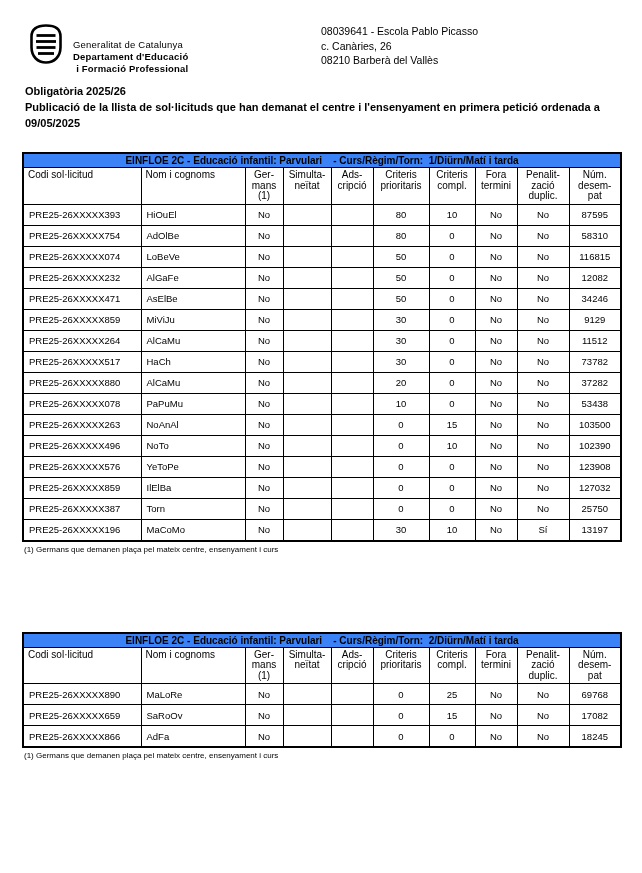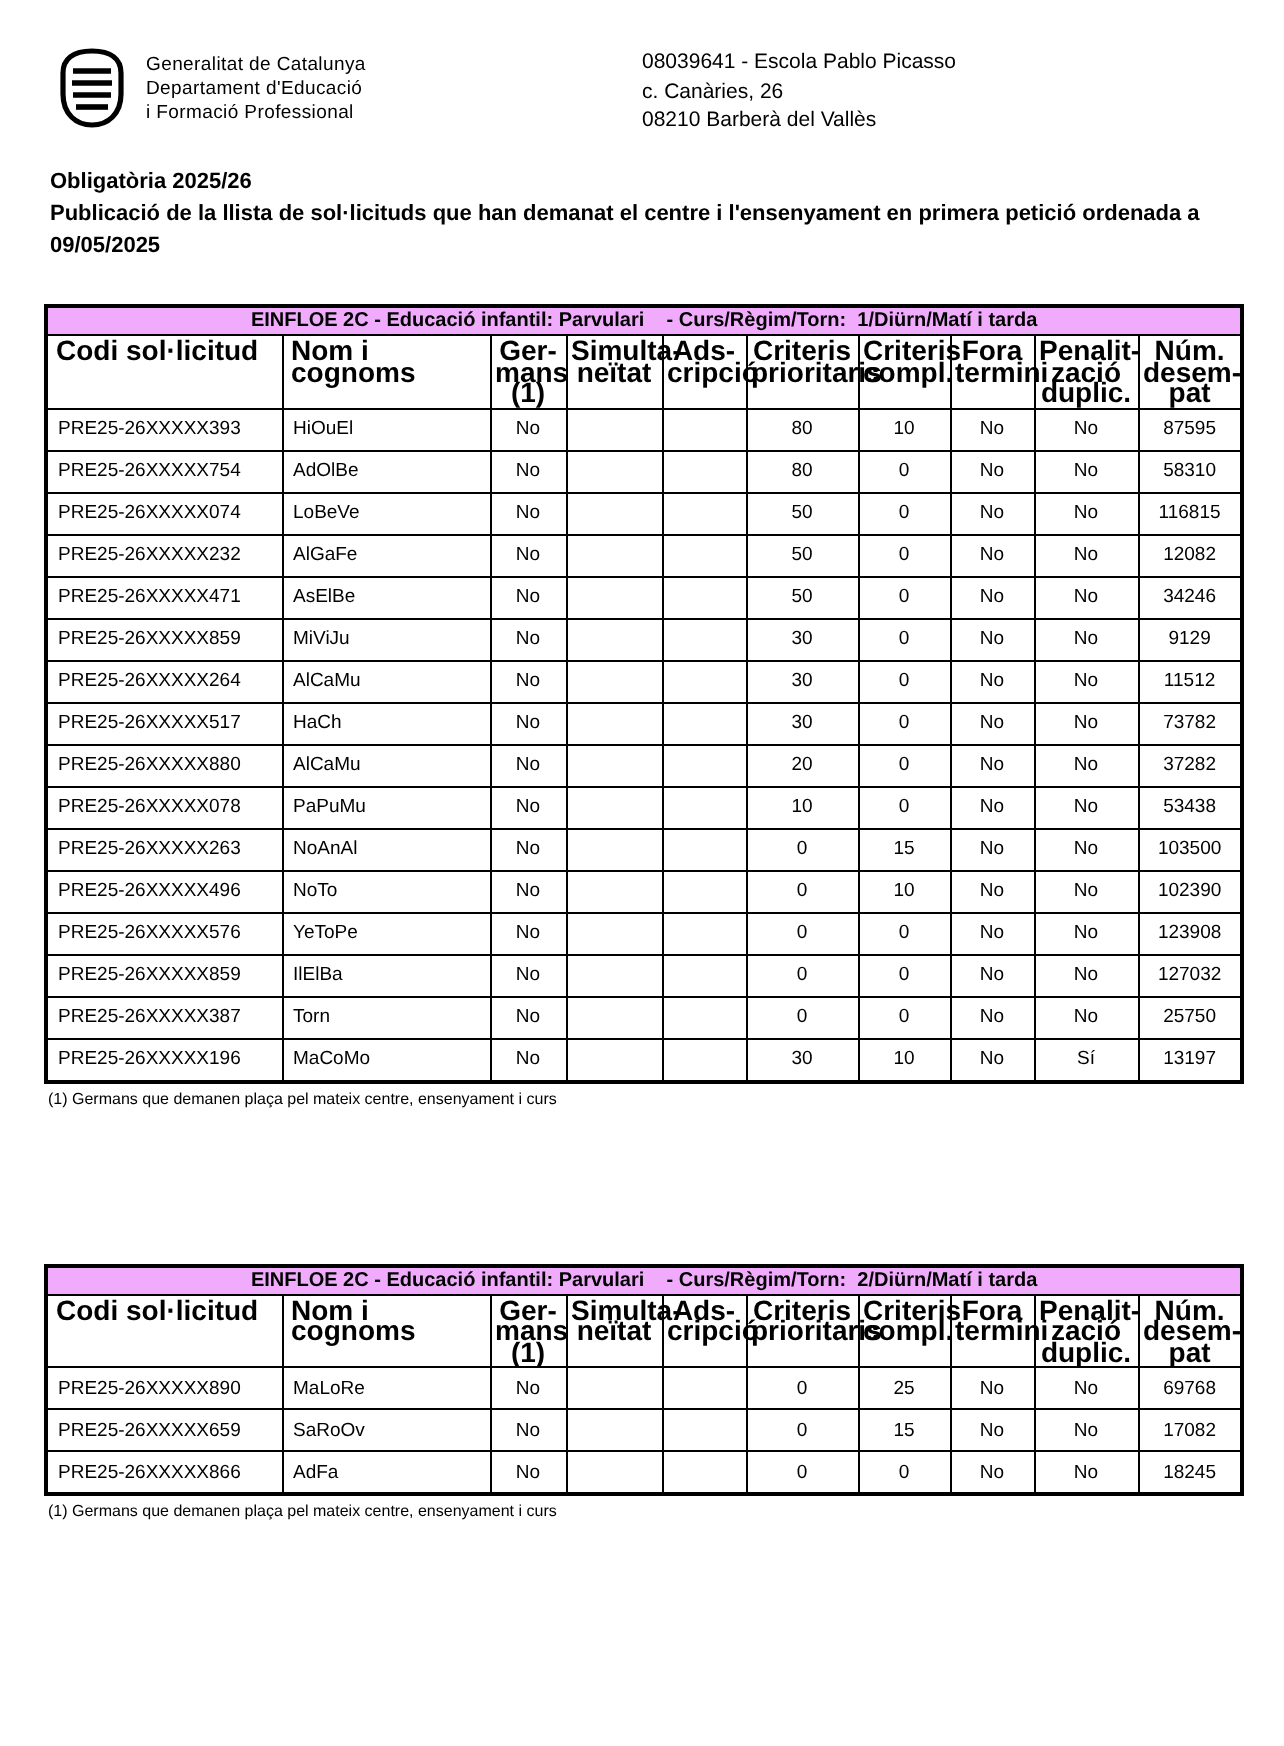--- a/index.html
+++ b/index.html
@@ -11,22 +11,22 @@
     margin: 0 auto;
     background: #ffffff;
     color: #000000;
     font-family: "Liberation Sans", sans-serif;
     overflow: hidden;
   }
 
   
   .brand { position: absolute; left: 28px; top: 24px; display: flex; gap: 9px; align-items: flex-start; }
   .logo { display: inline-block; width: 36px; height: 40px; }
-  .brand-text { font-size: 9.5px; line-height: 1.25; padding-top: 3px; letter-spacing: 0.2px; }
-  .brand-text .b { font-weight: normal; }
+  .brand-text { font-size: 9.5px; line-height: 1.25; padding-top: 3px; letter-spacing: 0.2px; margin-top: 12px; }
+  .brand-text .b { font-weight: bold; text-align: right; }
 
   
   .school { position: absolute; left: 321px; top: 24px; font-size: 10.5px; line-height: 1.4; }
 
   
   .doc-title { position: absolute; left: 25px; top: 84px; width: 600px; font-weight: bold; font-size: 11px; line-height: 1.45; }
 
   
   .tables { position: absolute; left: 22px; top: 152px; width: 598px; }
   .table-block + .table-block { margin-top: 78px; }
@@ -34,31 +34,31 @@
   table.apps-table {
     width: 100%;
     border-collapse: collapse;
     table-layout: fixed;
     border: 2px solid #000;
   }
   .w0{width:118px}.w1{width:104px}.w2{width:38px}.w3{width:48px}.w4{width:42px}
   .w5{width:56px}.w6{width:46px}.w7{width:42px}.w8{width:52px}.w9{width:52px}
 
   th.caption {
-    background: #f0abfc;
+    background: #3b82f6;
     font-size: 10px;
     font-weight: bold;
     text-align: center;
     padding: 1px 4px;
     border: 1px solid #000;
     white-space: pre-wrap;
   }
   th.colhead {
-    font-size: 14px;
-    font-weight: bold;
+    font-size: 10px;
+    font-weight: normal;
     line-height: 10.5px;
     padding: 2px 2px;
     border: 1px solid #000;
     vertical-align: top;
     text-align: center;
     white-space: pre-line;
   }
   th.colhead.left { text-align: left; padding-left: 4px; }
 
   td {

